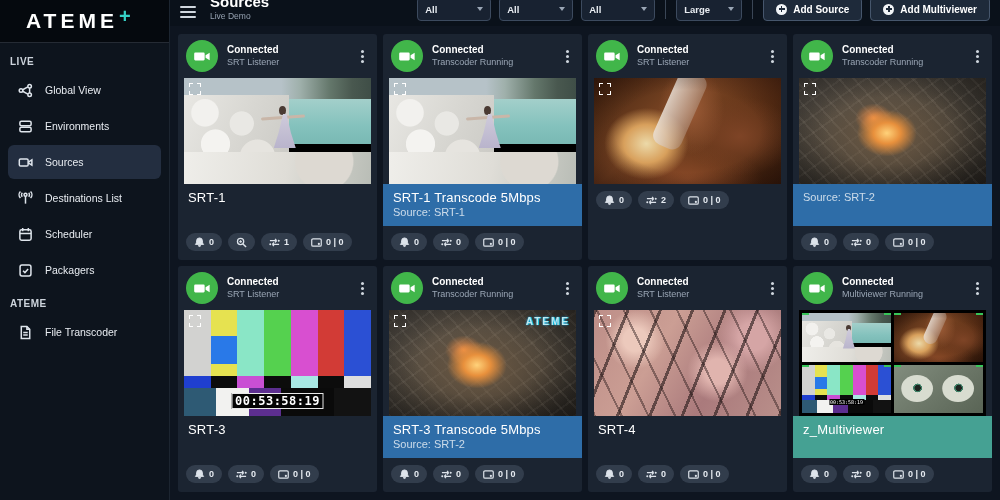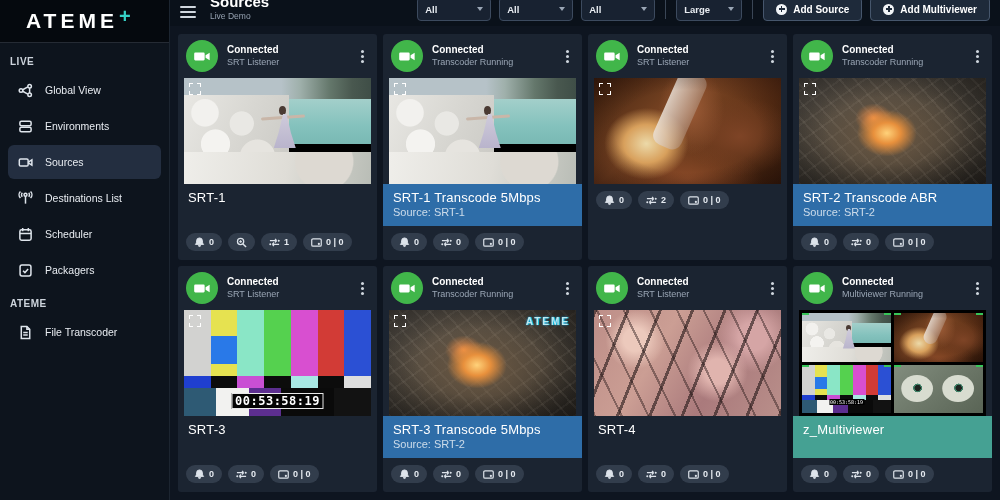--- a/index.html
+++ b/index.html
@@ -512,21 +512,20 @@
               <span class="tl"></span>
               <span class="tr"></span>
               <span class="bl"></span>
               <span class="br"></span>
             </div>
           <div class="art fire">
               <div class="vig"></div>
             </div>
         </div>
         <div class="title-bar blue">
-          <div class="card-title">SRT-2 Transcode ABR</div>
           <div class="card-source">Source: SRT-2</div>
         </div>
         <div class="badges">
           <span class="pill">
               <svg>
                 <use href="#i-bell"></use>
               </svg>
               <b>0</b>
             </span>
           <span class="pill">

